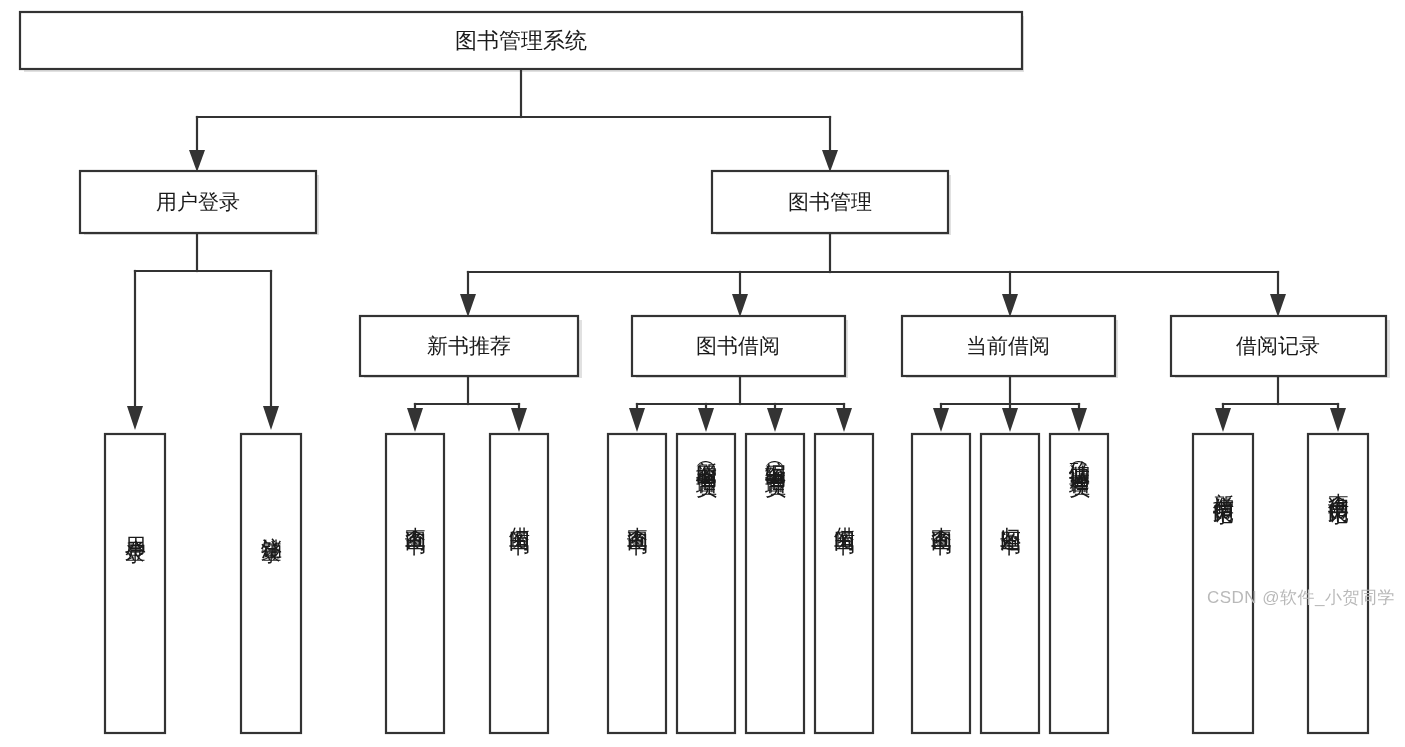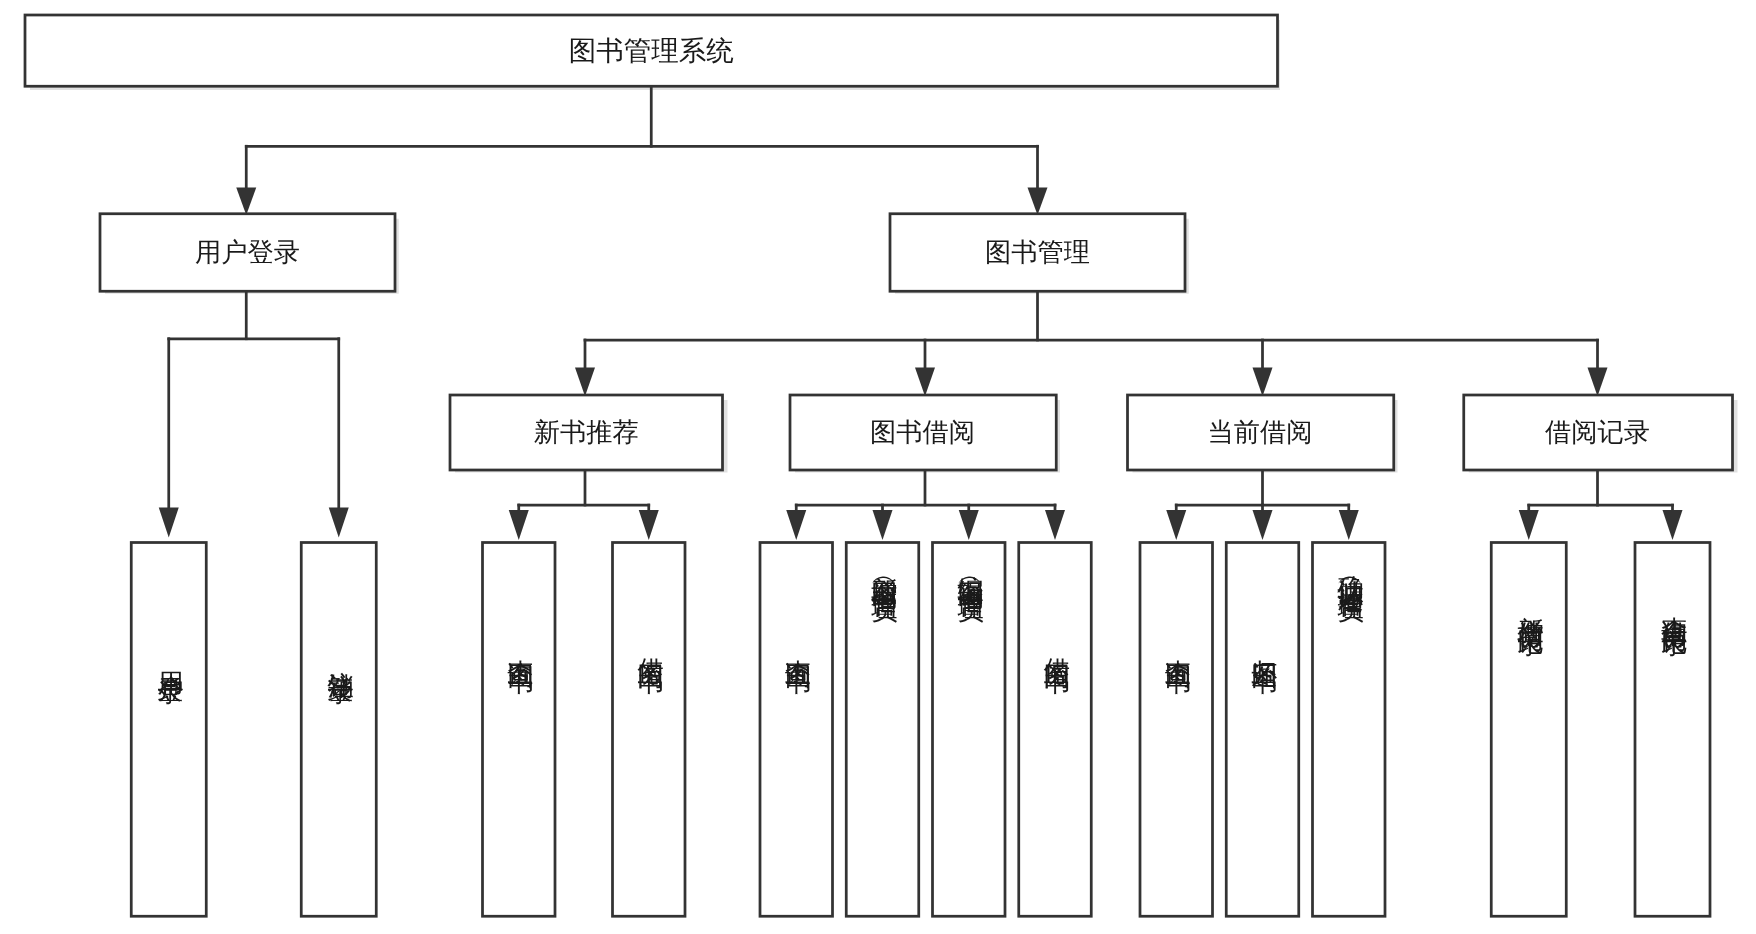--- a/index.html
+++ b/index.html
@@ -256,14 +256,15 @@
     <span class="leaf-label" style="margin-top:10px;">确认归还（管理员）</span>
   </div>
 
   <div class="leaf-label-wrap" style="left:1193px; top:434px; width:60px; height:299px;">
     <span class="leaf-label" style="margin-top:42px;">新增借阅记录</span>
   </div>
   <div class="leaf-label-wrap" style="left:1308px; top:434px; width:60px; height:299px;">
     <span class="leaf-label" style="margin-top:42px;">查询借阅记录</span>
   </div>
 
+  <div class="watermark">CSDN @软件_小贺同学</div>
 
 </div>
 
 </body></html>

